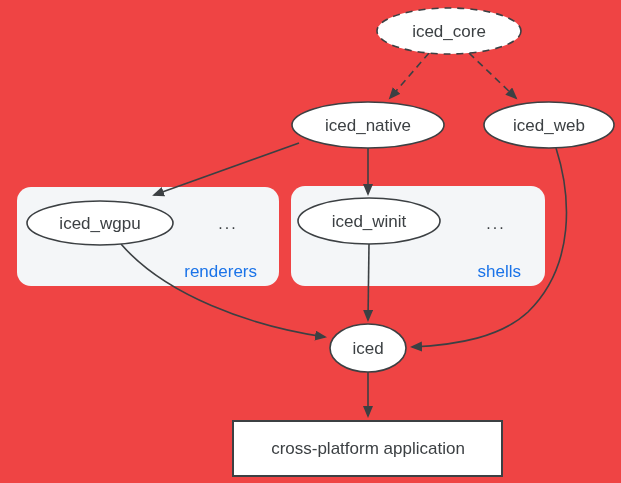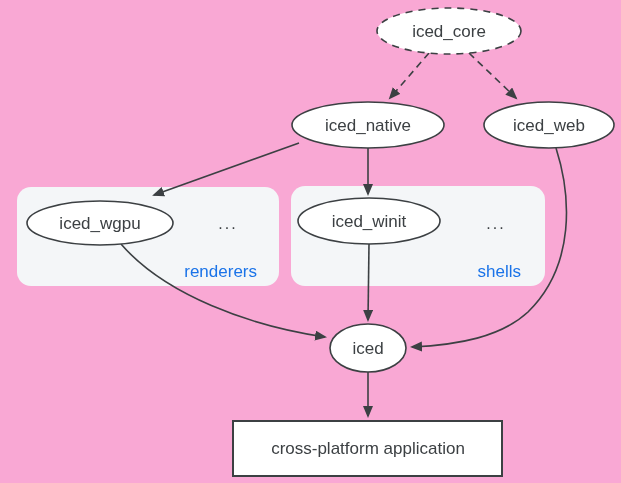--- a/index.html
+++ b/index.html
@@ -4,21 +4,21 @@
 <style>
   html, body {
     margin: 0;
     padding: 0;
     background: #ffffff;
   }
   .stage {
     position: relative;
     width: 621px;
     height: 483px;
-    background: #f9a8d4;
+    background: #ef4444;
     overflow: hidden;
     font-family: "Liberation Sans", sans-serif;
   }
   svg { display: block; }
 
   .group-box {
     fill: #f4f6f8;
     stroke: none;
   }
   .node-ellipse {

